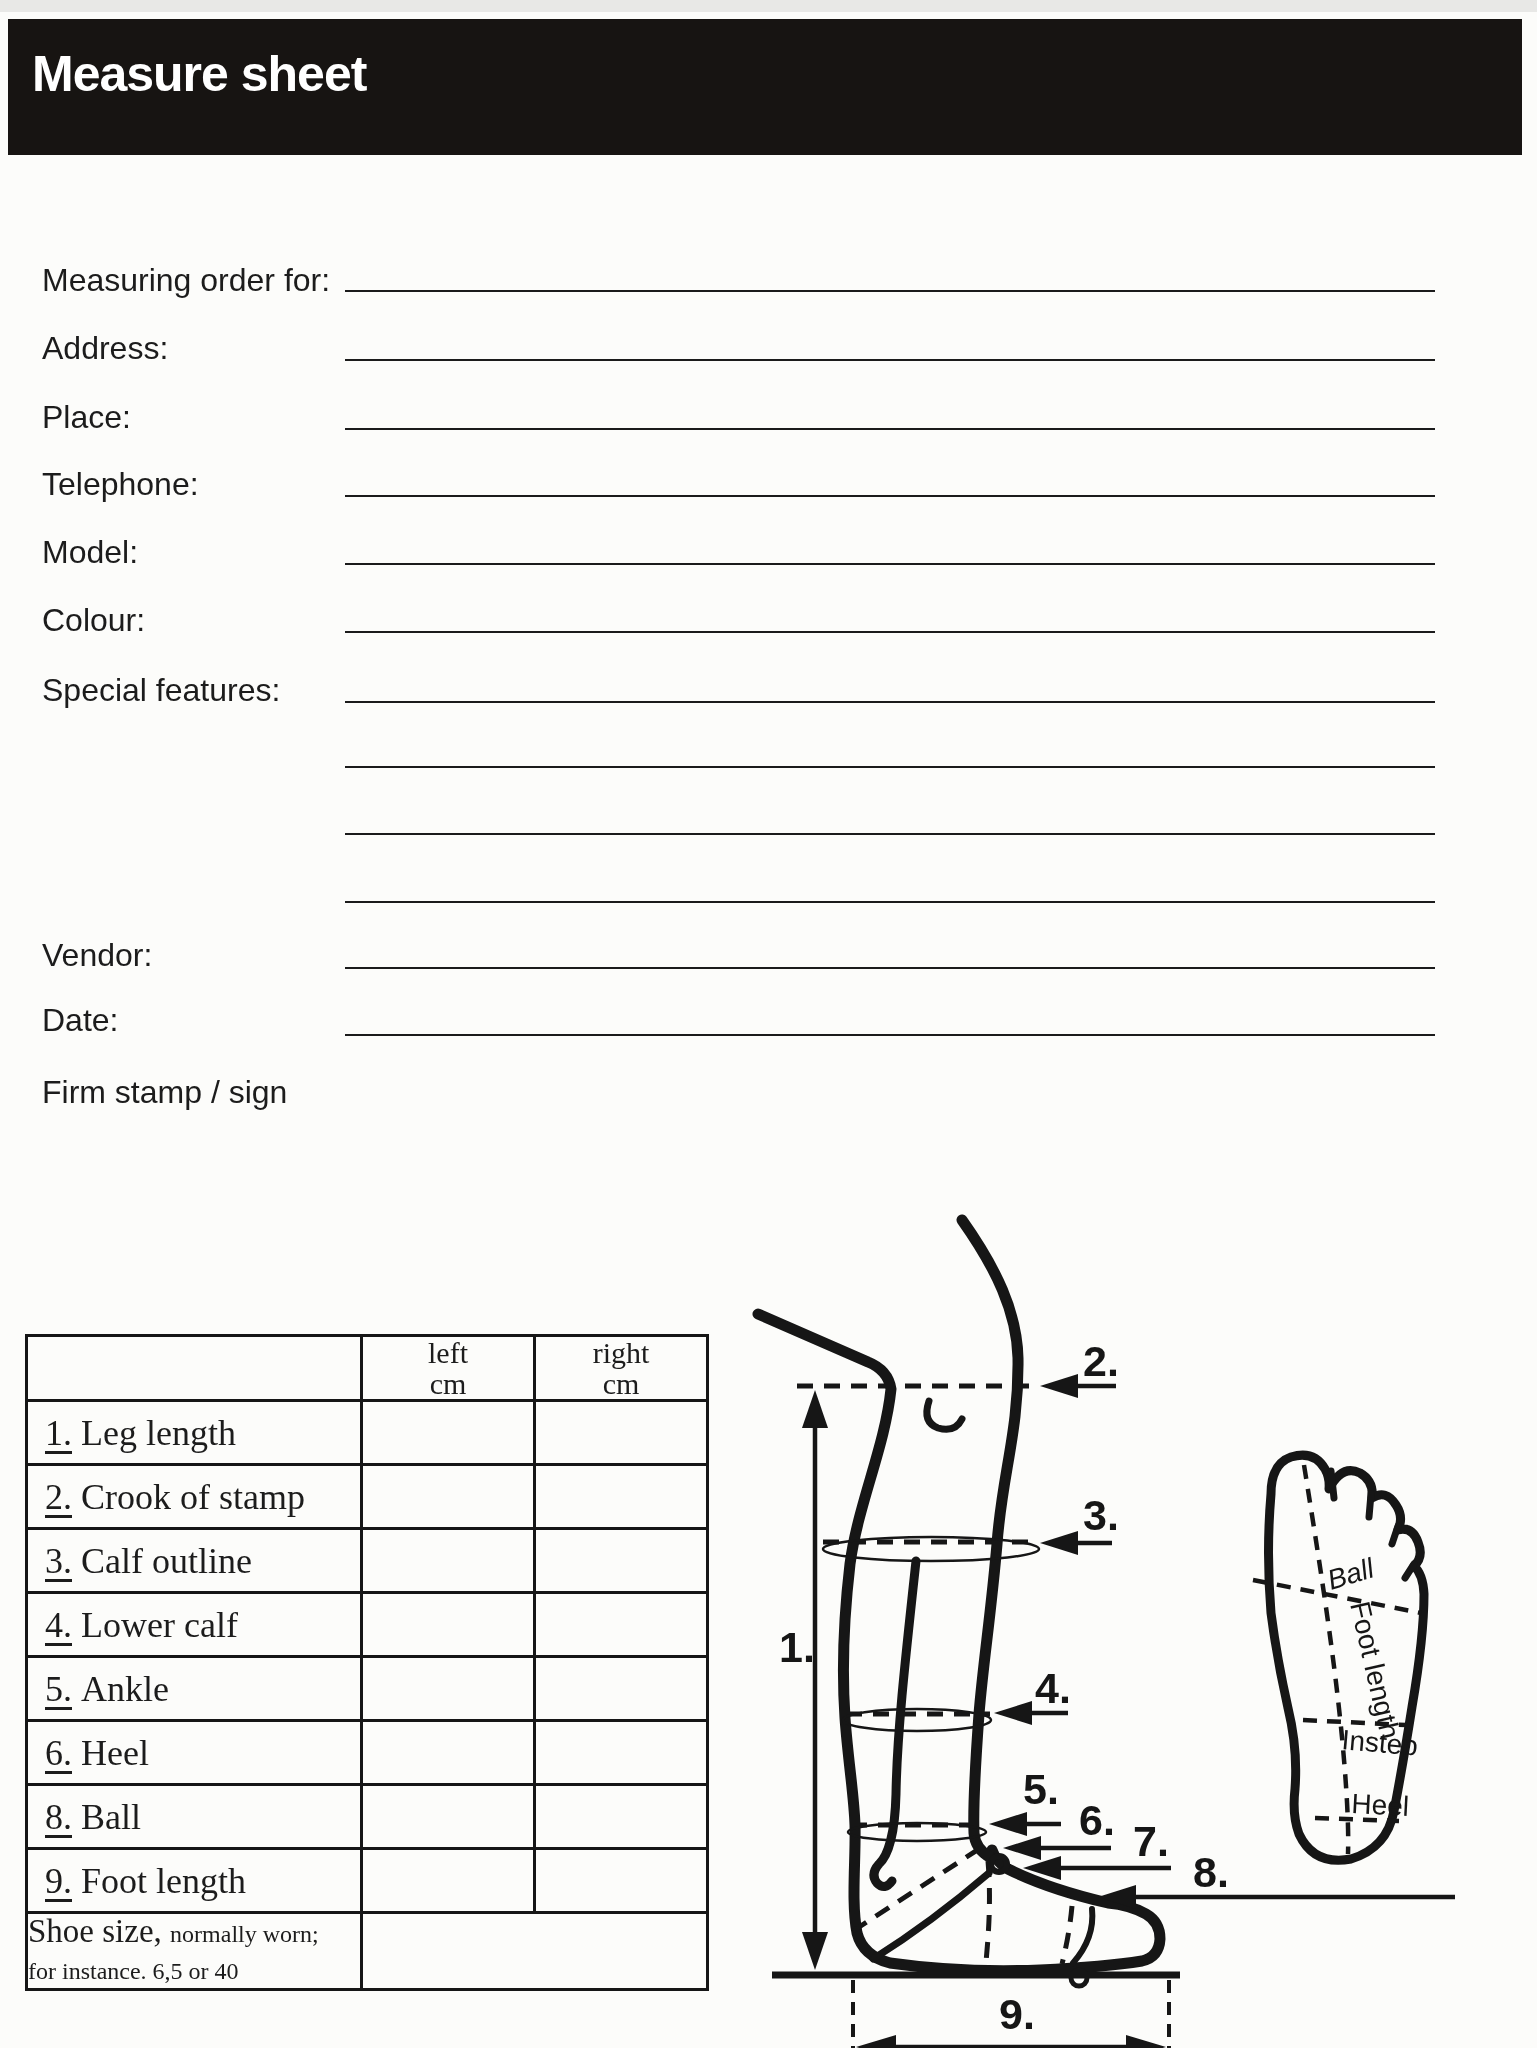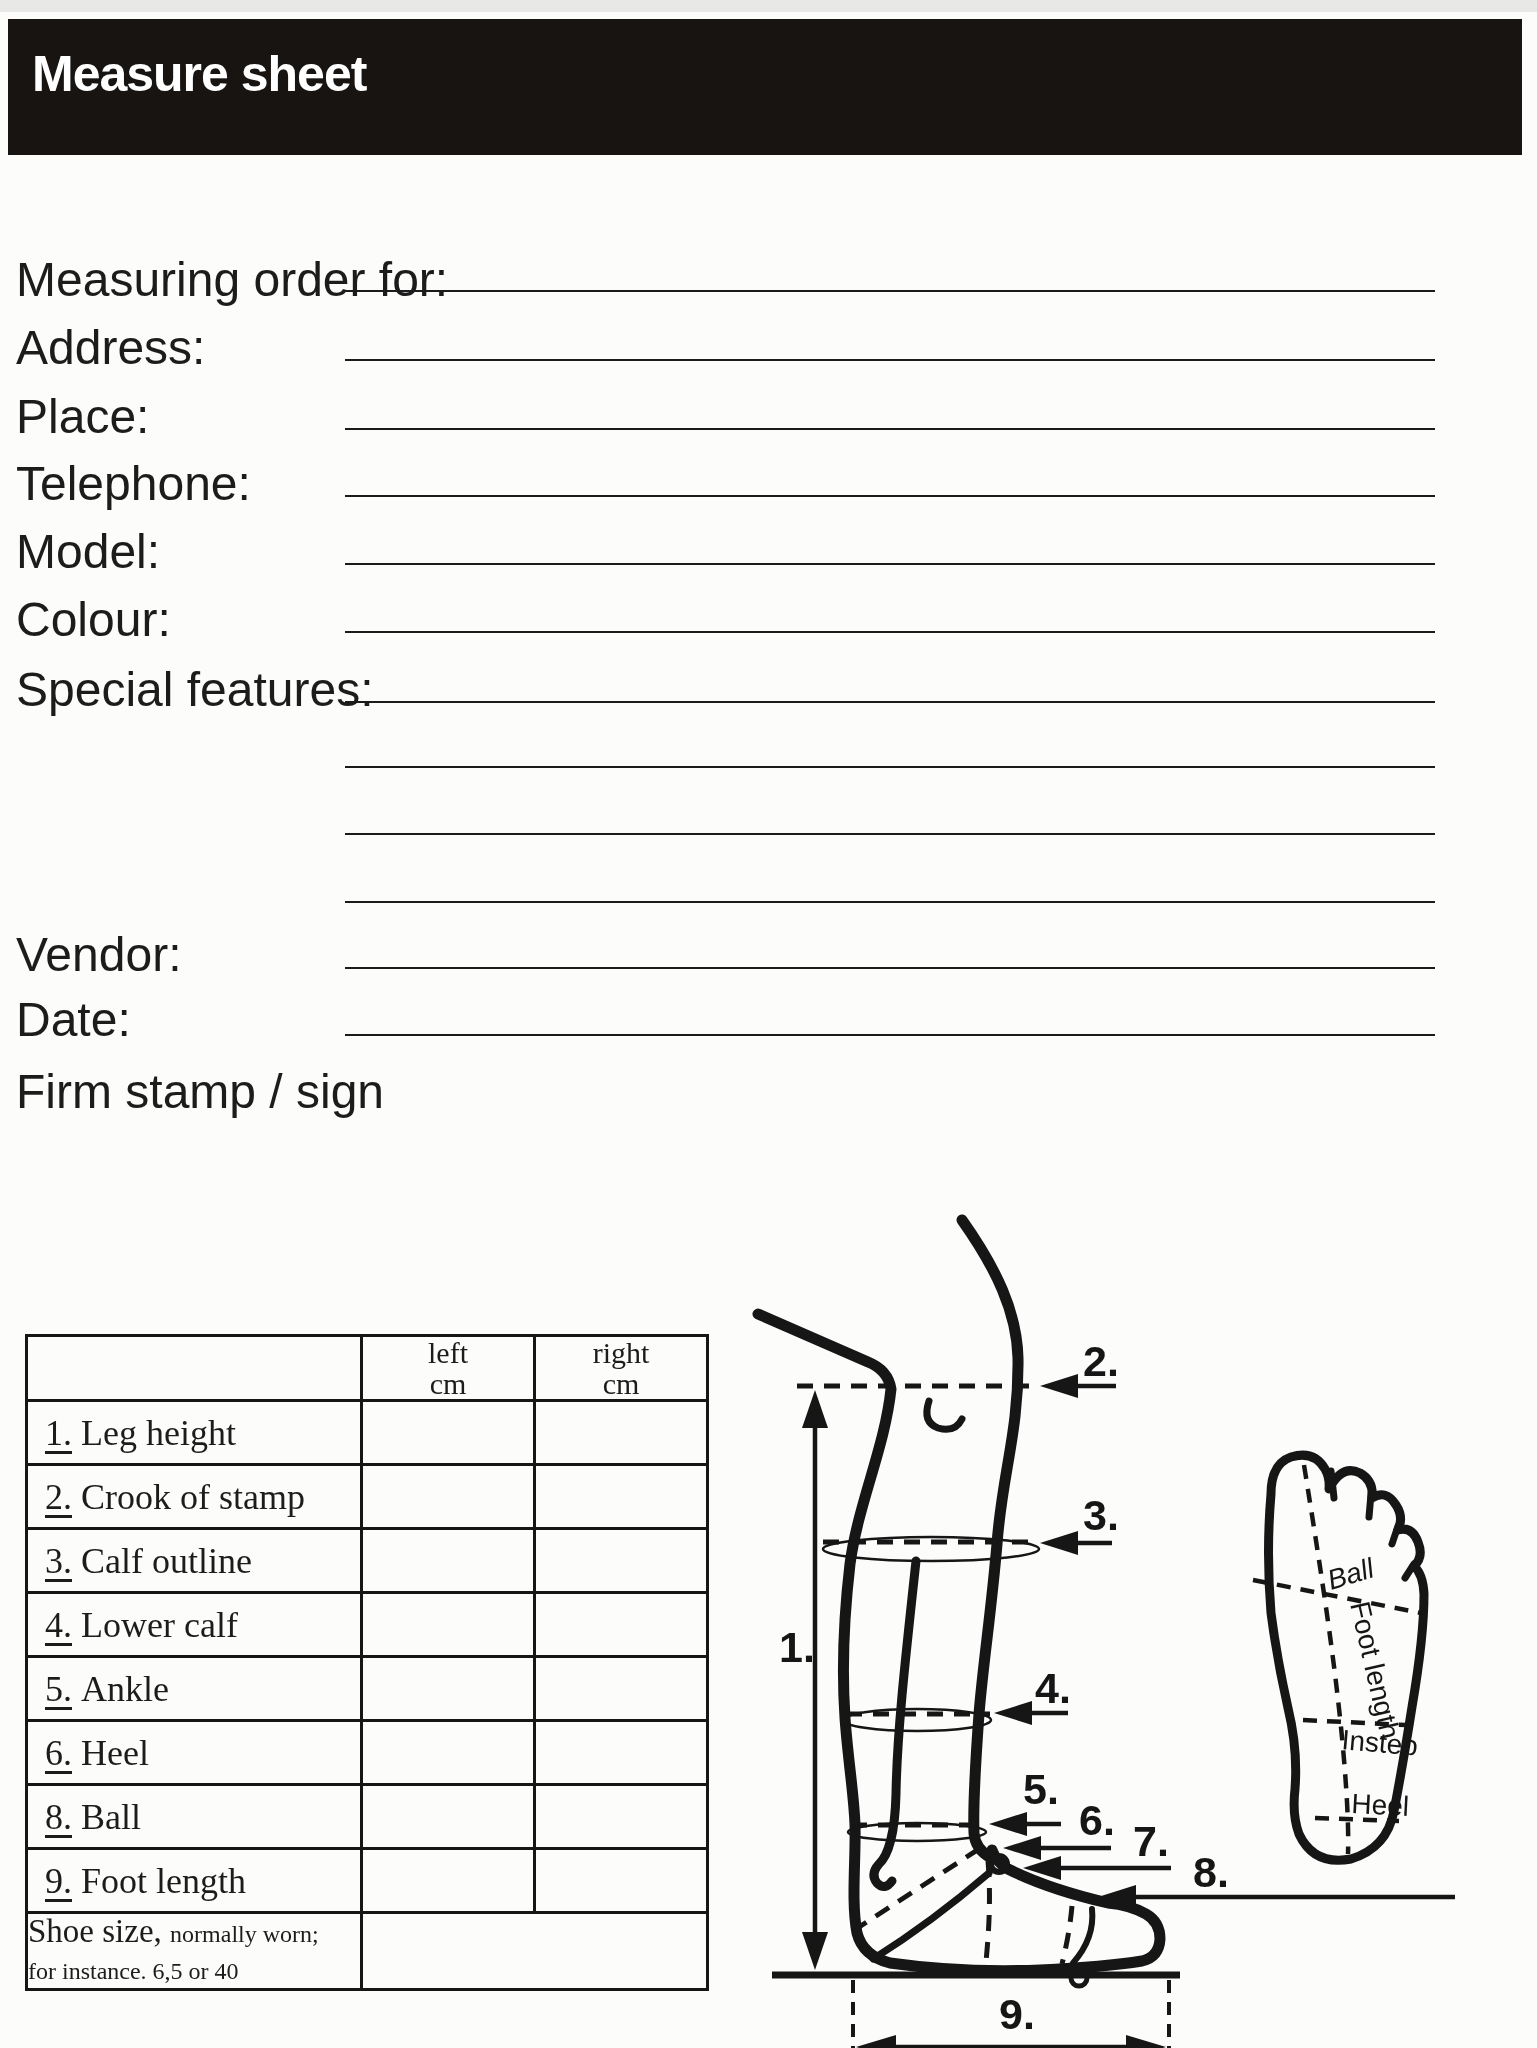--- a/index.html
+++ b/index.html
@@ -8,21 +8,21 @@
     background:#fcfcfa;overflow:hidden;
     font-family:"Liberation Sans",sans-serif;color:#1c1c1c;
   }
   
   .hbar{position:absolute;left:8px;top:7px;width:1514px;height:136px;background:#171412;}
   .hbar h1{
     margin:0;padding:30px 0 0 24px;color:#fff;font-size:50px;line-height:1;
     font-weight:700;letter-spacing:-1px;
   }
   
-  .flabel{position:absolute;left:16px;font-size:48px;line-height:36px;white-space:nowrap;}
+  .flabel{position:absolute;left:42px;font-size:32px;line-height:36px;white-space:nowrap;}
   .fline{position:absolute;left:345px;width:1090px;height:0;border-top:2px solid #1b1b1b;}
   
   table.mtable{
     position:absolute;left:25px;top:1322px;border-collapse:collapse;table-layout:fixed;
   }
   .mtable td,.mtable th{border:3px solid #161616;padding:0;vertical-align:middle;font-family:Liberation Serif, serif;}
   .mtable th{font-weight:400;font-size:30px;line-height:31px;text-align:center;}
   .mtable td.lbl{font-size:36px;text-align:left;padding-left:17px;white-space:nowrap;}
   .rnum{text-decoration:underline;text-decoration-thickness:3px;text-underline-offset:6px;}
   .rtxt{margin-left:9px;}
@@ -80,21 +80,21 @@
       <th>
         <span>left</span><br>
         <span>cm</span>
       </th>
       <th>
         <span>right</span><br>
         <span>cm</span>
       </th>
     </tr>
     <tr style="height:64px">
-      <td class="lbl"><span class="rnum">1.</span><span class="rtxt">Leg height</span></td>
+      <td class="lbl"><span class="rnum">1.</span><span class="rtxt">Leg length</span></td>
       <td></td>
       <td></td>
     </tr>
     <tr style="height:64px">
       <td class="lbl"><span class="rnum">2.</span><span class="rtxt">Crook of stamp</span></td>
       <td></td>
       <td></td>
     </tr>
     <tr style="height:64px">
       <td class="lbl"><span class="rnum">3.</span><span class="rtxt">Calf outline</span></td>

